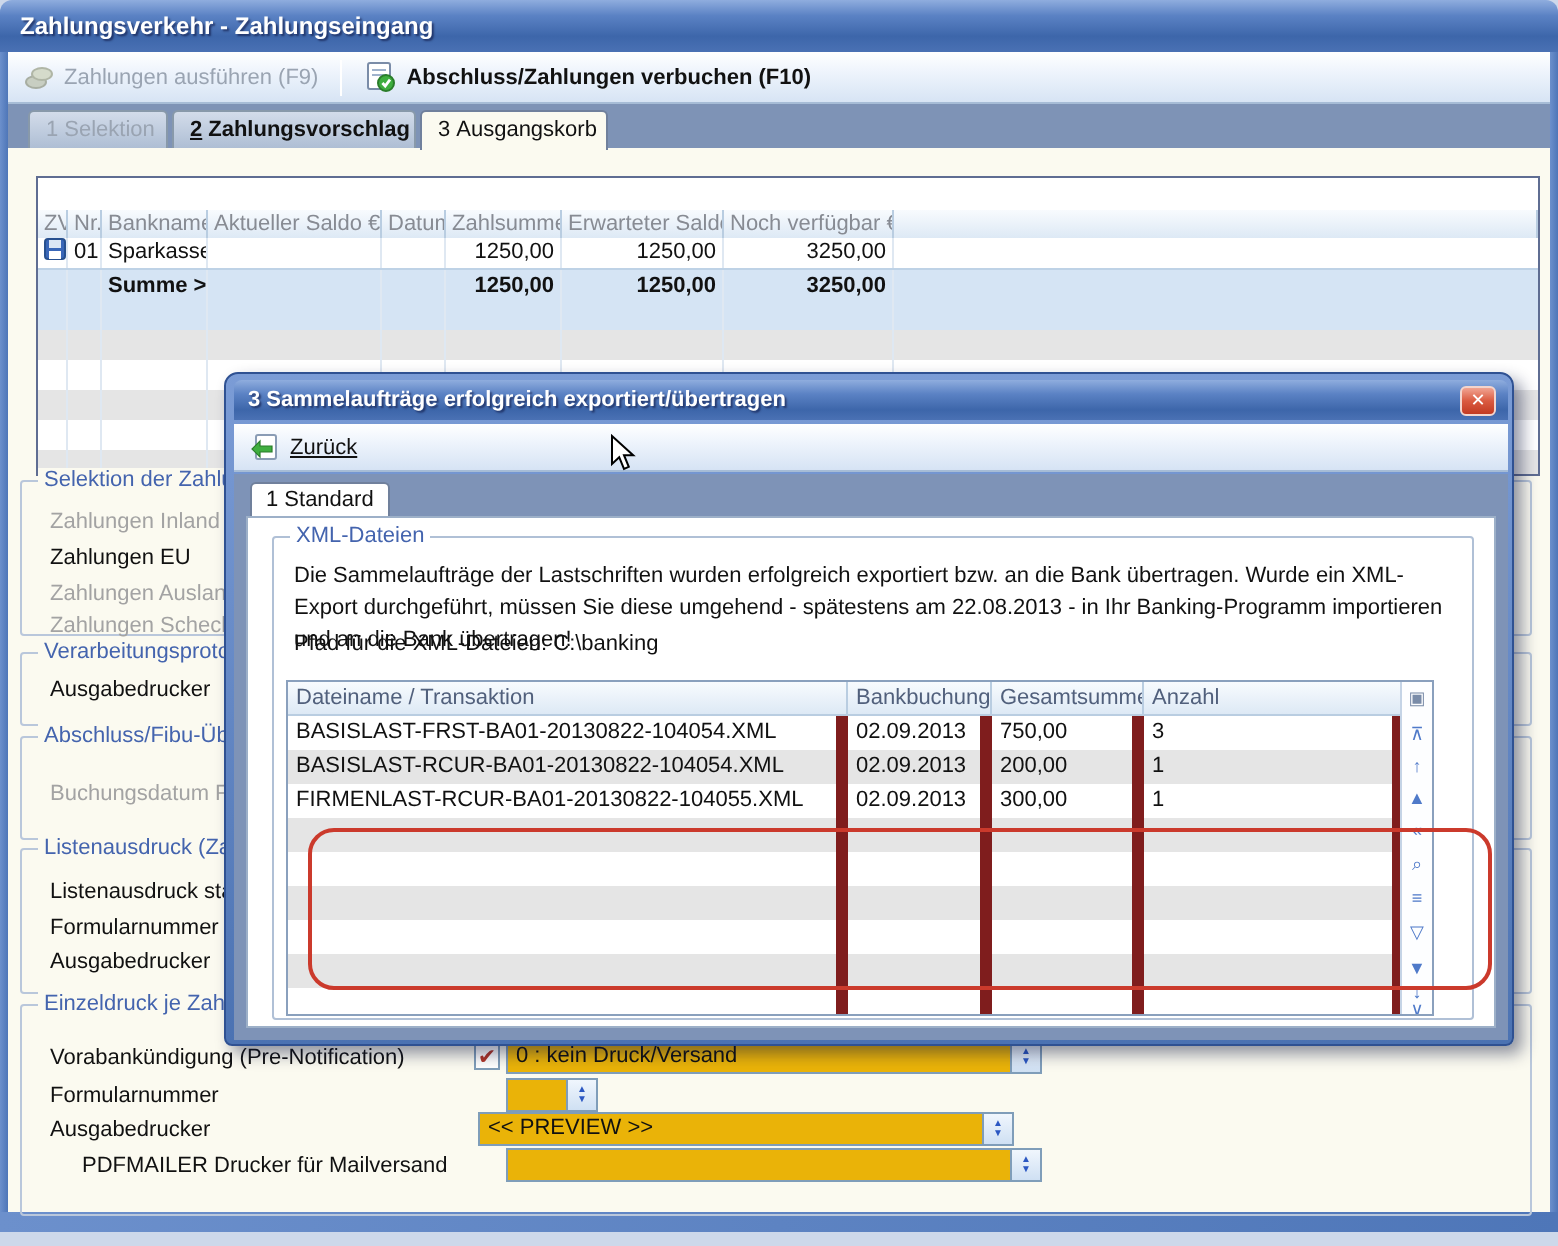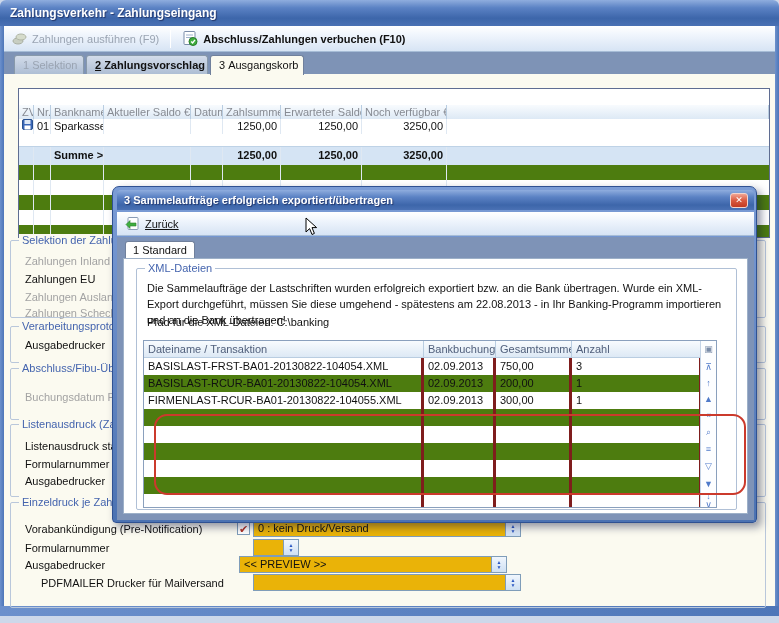--- a/index.html
+++ b/index.html
@@ -36,21 +36,21 @@
     background:linear-gradient(180deg,#f7fafd,#e4edf8);border-bottom:1px solid #c2d2e4;
     display:flex;align-items:center;gap:6px;padding-left:6px;}
   .ph{font-style:italic;color:#8f98a6;}
   .trow{position:absolute;left:0;width:100%;display:flex;height:15px;line-height:15px;}
   .hrow{height:14px;line-height:14px;background:linear-gradient(180deg,#f8fbfe,#dde9f5);color:#878b93;}
   .hrow .c{border-right:1px solid #b9cde1;}
   .c{height:100%;overflow:hidden;white-space:nowrap;padding:0 3px;border-right:1px solid #dfe8f2;}
   .c.r{text-align:right;}
   .c1{width:15px;}.c2{width:17px;}.c3{width:53px;}.c4{width:87px;}.c5{width:32px;}
   .c6{width:58px;}.c7{width:81px;}.c8{width:85px;}.cf{flex:1;border-right:none;}
-  .stripe{background:#4d7c0f;}
+  .stripe{background:#e5e5e5;}
   .sumrow{background:#d5e4f4;font-weight:bold;border-top:1px solid #bed2e6;}
 
   
   .grp{position:absolute;left:6px;width:756px;border:1px solid #b9c7db;border-radius:2px;}
   .grp>.gt{position:absolute;top:-7px;left:8px;background:#fbfaf0;padding:0 3px;color:#44	60a8;color:#4464ae;white-space:nowrap;}
   .gitem{position:absolute;left:14px;white-space:nowrap;}
   .dim{color:#a3a3a3;}
 
   .field{position:absolute;height:17px;background:#eab308;border:1px solid #7f9db9;display:flex;}
   .field .val{flex:1;line-height:15px;padding-left:4px;overflow:hidden;white-space:nowrap;}
@@ -78,21 +78,21 @@
   .dpanel{position:absolute;left:6px;top:21px;width:625px;height:256px;background:#fff;border:1px solid #9db0c8;}
   .dgrp{position:absolute;left:12px;top:9px;width:601px;height:242px;border:1px solid #b0c0d6;border-radius:2px;}
   .dgrp>.gt{position:absolute;top:-7px;left:8px;background:#fff;padding:0 3px;color:#4464ae;}
   .msg{position:absolute;left:10px;top:11px;width:582px;line-height:16px;}
   .pathline{position:absolute;left:10px;top:47px;width:582px;}
 
   .dtable{position:absolute;left:6px;top:71px;width:574px;height:168px;border:1px solid #8aa0bd;background:#fff;overflow:hidden;}
   .drow{position:absolute;left:0;width:558px;display:flex;height:17px;line-height:17px;}
   .dhrow{background:linear-gradient(180deg,#f8fbfe,#dde9f5);color:#51607c;border-bottom:1px solid #b9cde1;}
   .dhrow .dc{border-right:1px solid #b9cde1;}
-  .dc{height:100%;overflow:hidden;white-space:nowrap;padding:0 4px;border-right:3px solid #7f1d1d;}
+  .dc{height:100%;overflow:hidden;white-space:nowrap;padding:0 4px;border-right:6px solid #7f1d1d;}
   .dc.r{}
   .dc1{width:280px;}.dc2{width:72px;}.dc3{width:76px;}.dc4{width:130px;padding-right:16px;}
   .dstrip{position:absolute;right:0;top:0;width:16px;height:168px;border-left:1px solid #c5d4e6;background:#fdfeff;}
   .nico{position:absolute;left:0;width:15px;text-align:center;color:#4f7ac9;font-size:9px;line-height:10px;}
   .redoval{position:absolute;left:17px;top:145px;width:592px;height:81px;border:2px solid #cb3a2c;border-radius:13px;z-index:5;}
 
   svg{display:block;}
 </style>
 </head>
 <body>
@@ -165,21 +165,21 @@
               </svg></span></div>
         <div class="c c2">01</div>
         <div class="c c3">Sparkasse</div>
         <div class="c c4"></div>
         <div class="c c5"></div>
         <div class="c c6 r">1250,00</div>
         <div class="c c7 r">1250,00</div>
         <div class="c c8 r">3250,00</div>
         <div class="c cf"></div>
       </div>
-      <div class="trow sumrow" style="top:45px;height:32px;line-height:16px;margin-top:12px;">
+      <div class="trow sumrow" style="top:45px;height:32px;line-height:16px;">
         <div class="c c1"></div>
         <div class="c c2"></div>
         <div class="c c3">Summe &gt;</div>
         <div class="c c4"></div>
         <div class="c c5"></div>
         <div class="c c6 r">1250,00</div>
         <div class="c c7 r">1250,00</div>
         <div class="c c8 r">3250,00</div>
         <div class="c cf"></div>
       </div>

